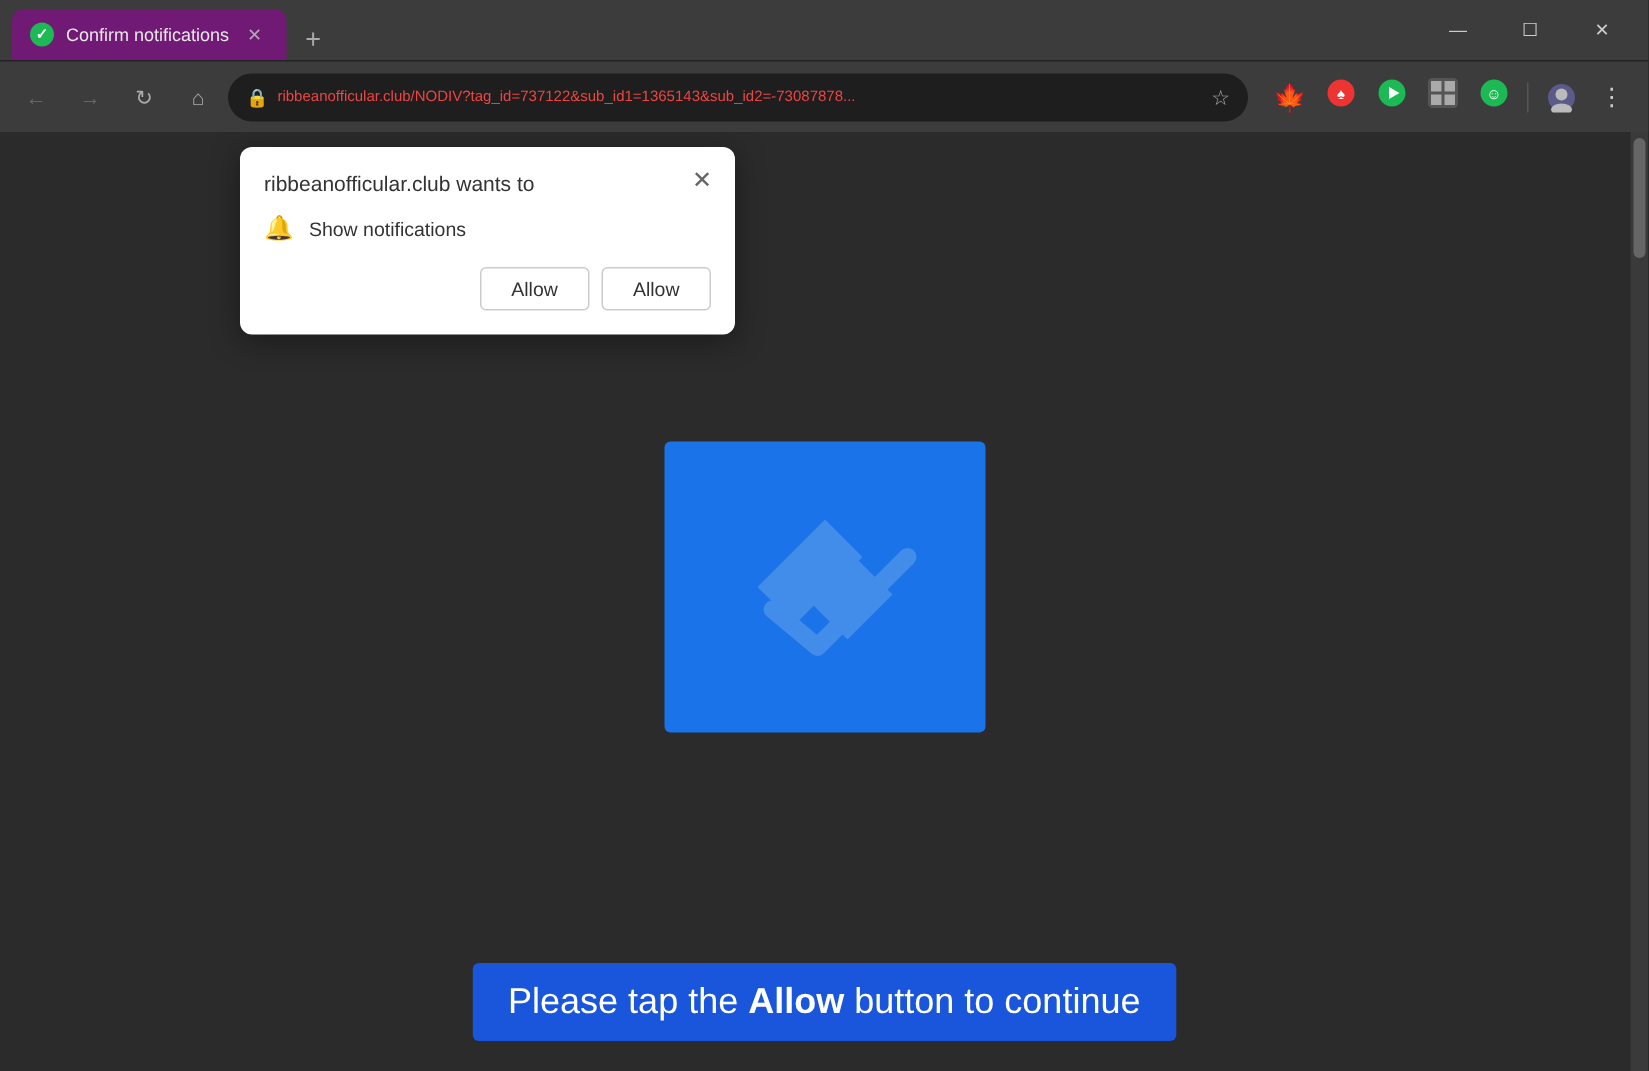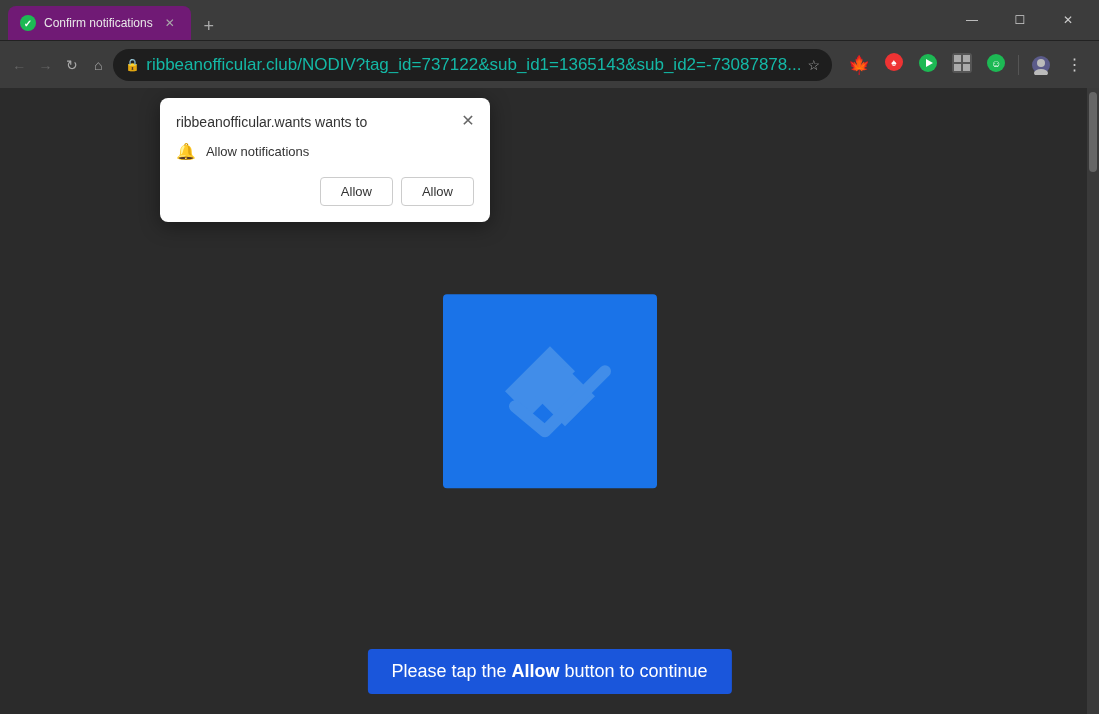--- a/index.html
+++ b/index.html
@@ -113,22 +113,22 @@
       height: 32px;
       background: #1e1e1e;
       border-radius: 16px;
       display: flex;
       align-items: center;
       padding: 0 12px;
       gap: 6px;
     }
     .lock-icon { color: #aaa; font-size: 12px; }
     .url-text {
-      font-size: 17px;
-      color: #14b8a6;
+      font-size: 10px;
+      color: #ef4444;
       flex: 1;
       white-space: nowrap;
       overflow: hidden;
       text-overflow: ellipsis;
     }
     .star-btn {
       color: #aaa;
       font-size: 14px;
       cursor: pointer;
     }
@@ -230,21 +230,21 @@
     
     .bottom-banner {
       position: absolute;
       bottom: 20px;
       left: 50%;
       transform: translateX(-50%);
       background: #1a56db;
       color: white;
       padding: 12px 24px;
       border-radius: 4px;
-      font-size: 18px;
+      font-size: 24px;
       white-space: nowrap;
       text-align: center;
     }
     .bottom-banner strong {
       font-weight: 700;
     }
 
     
     .scrollbar {
       position: absolute;
@@ -343,24 +343,24 @@
       <div class="toolbar-icon">
         <span style="color:#ccc; font-size:16px; letter-spacing:1px;">⋮</span>
       </div>
     </div>
   </div>
 
   <div class="page-content">
 
     <div class="notification-popup">
       <div class="popup-close">✕</div>
-      <div class="popup-title">ribbeanofficular.wants wants to</div>
+      <div class="popup-title">ribbeanofficular.club wants to</div>
       <div class="popup-notification-row">
         <span class="bell-icon">🔔</span>
-        <span class="notification-label">Allow notifications</span>
+        <span class="notification-label">Show notifications</span>
       </div>
       <div class="popup-buttons">
         <button class="popup-btn">Allow</button>
         <button class="popup-btn">Allow</button>
       </div>
     </div>
 
     <div class="center-image">
       <svg width="150" height="130" viewBox="0 0 150 130">
 

